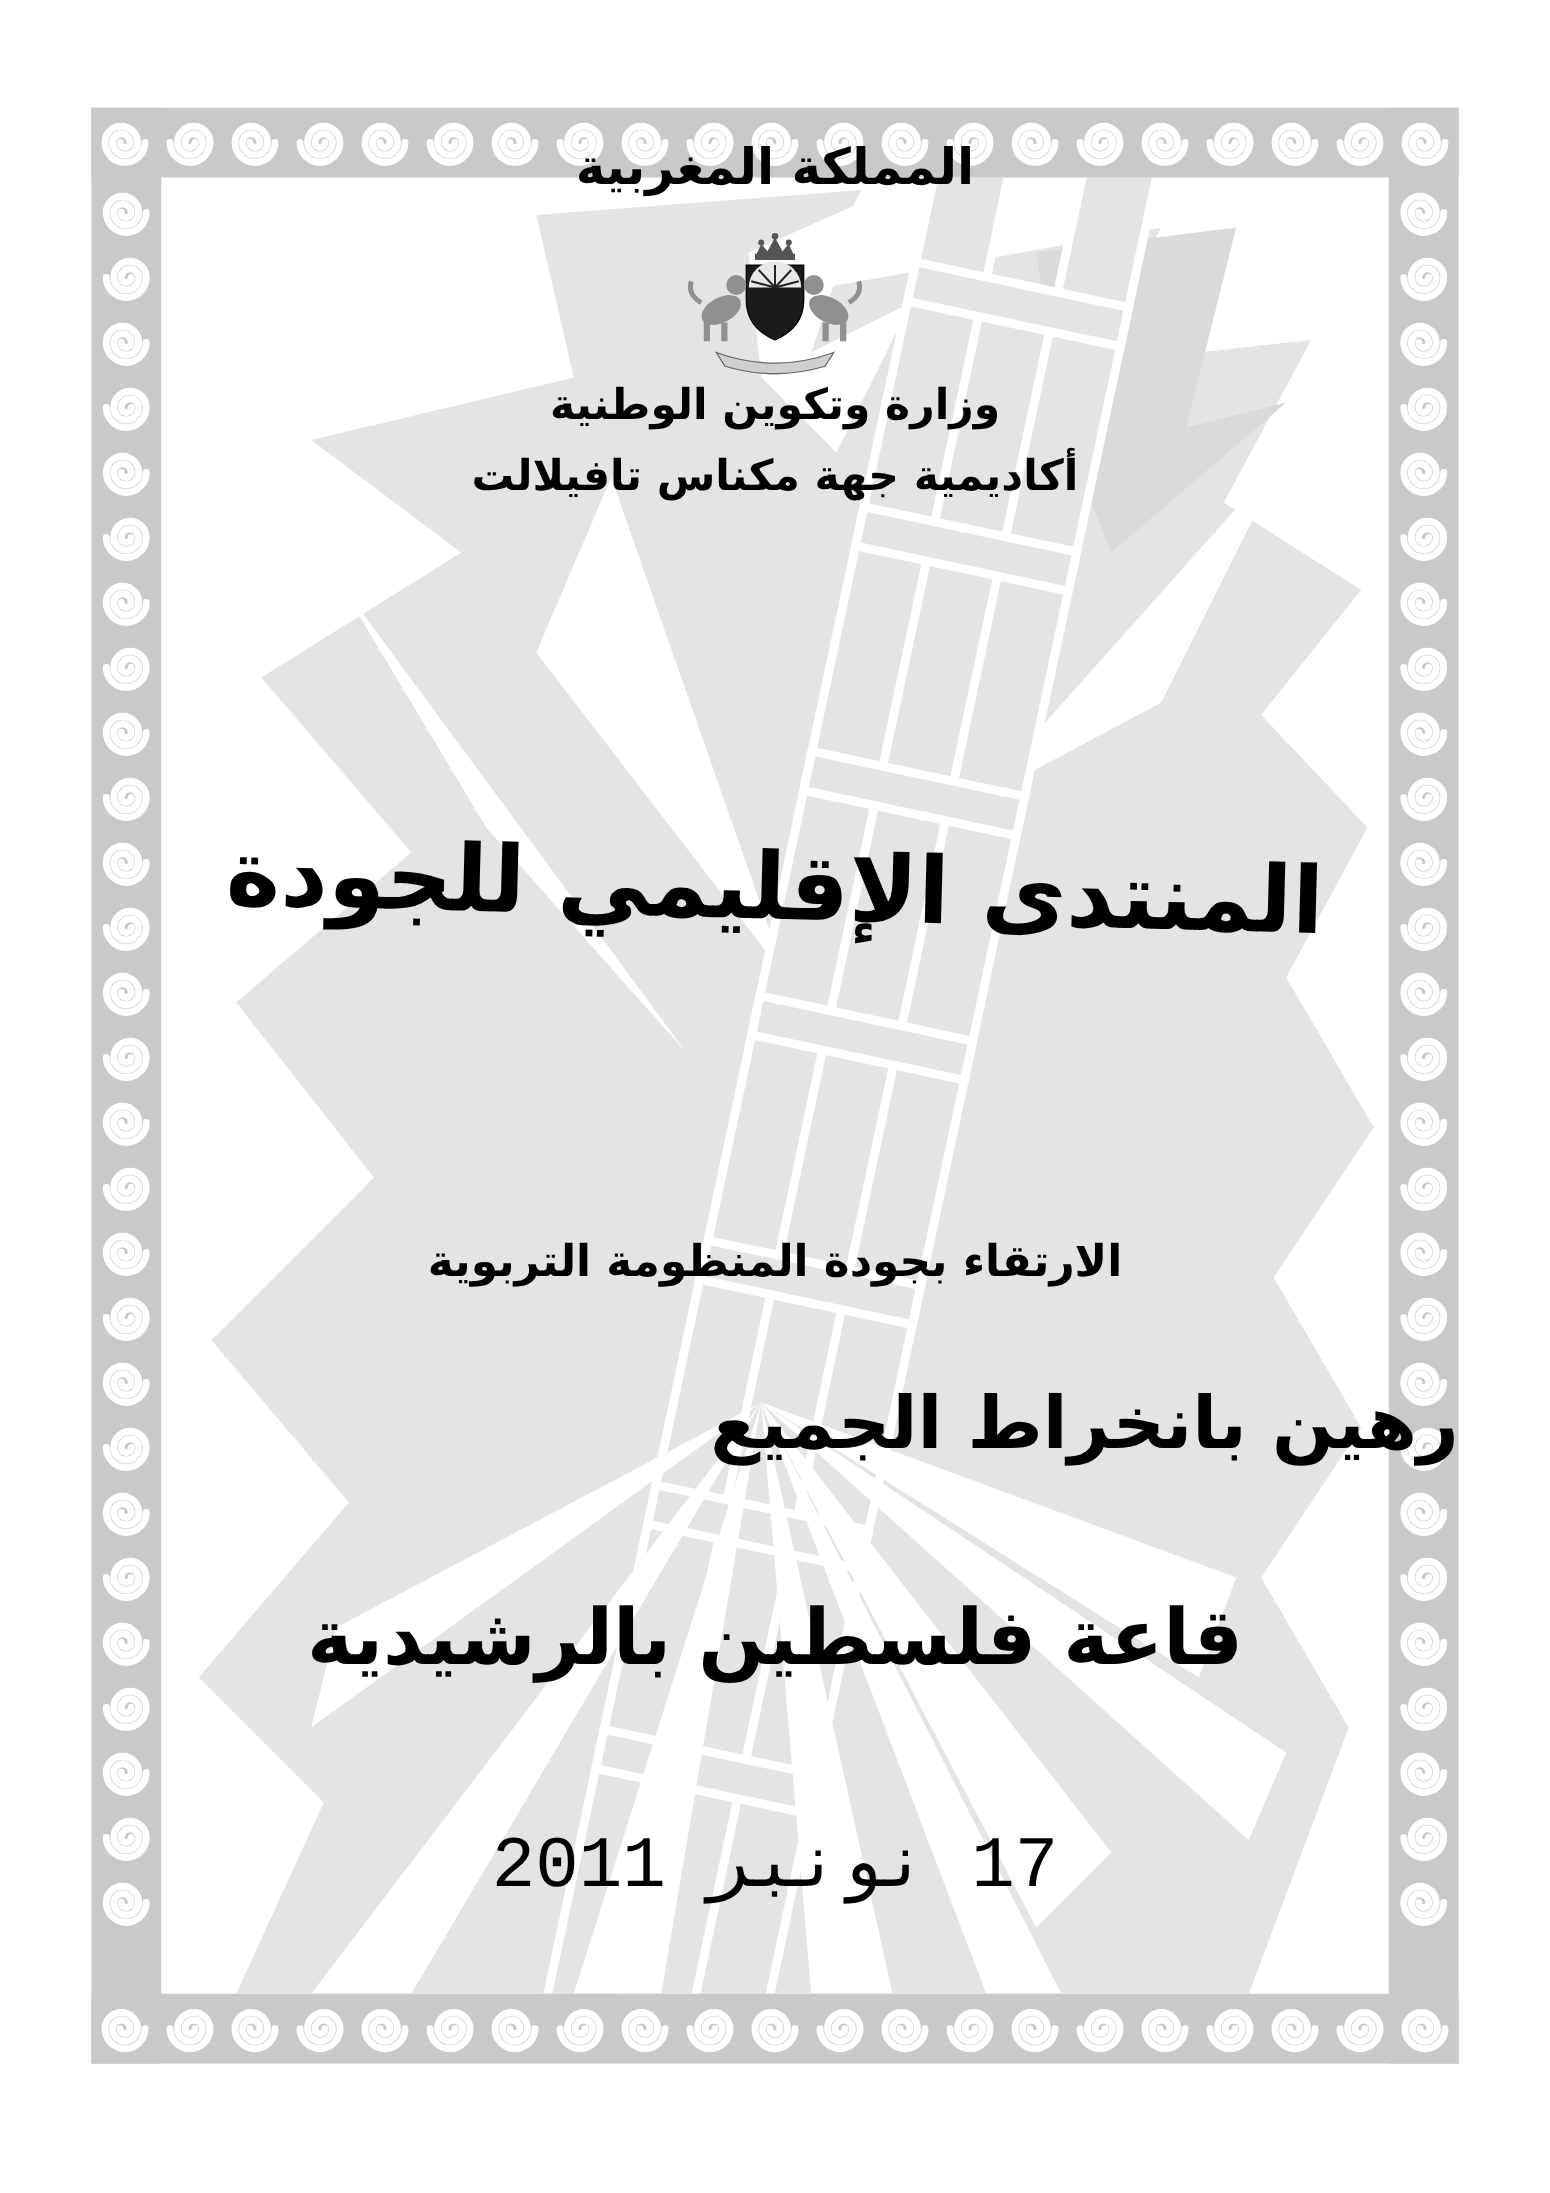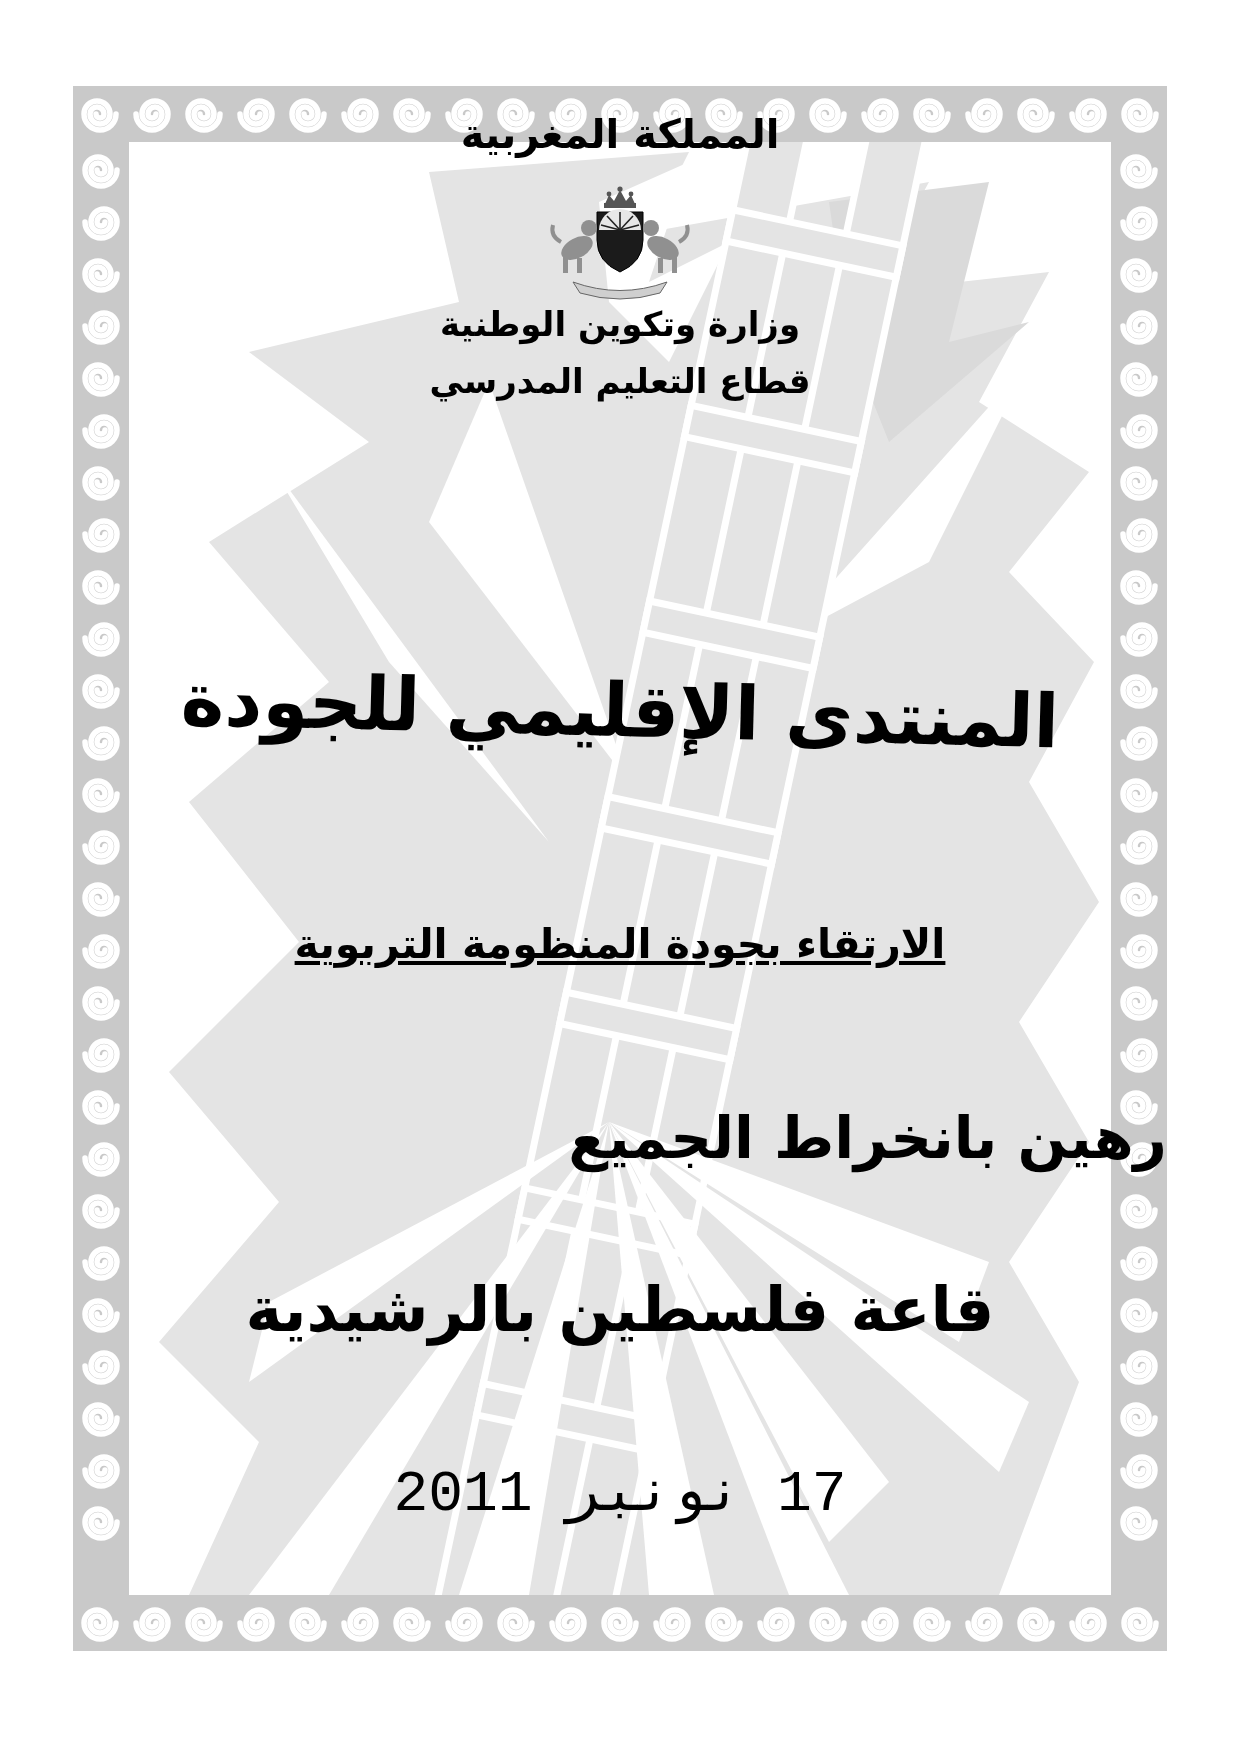--- a/index.html
+++ b/index.html
@@ -26,21 +26,21 @@
   .txt{
     position:absolute;left:73px;width:1094px;
     text-align:center;z-index:3;line-height:1.2;
     font-weight:700;white-space:nowrap;
   }
   .kingdom    {top:106px; font-size:40px;}
   .emblem-wrap{position:absolute;left:73px;top:180px;width:1094px;text-align:center;z-index:3;}
   .ministry   {top:292px; font-size:34px; line-height:57px;}
   .forum-title{top:662px; font-size:74px; transform:rotate(1.5deg);}
   .slogan-intro{top:878px; font-size:46px;}
-  .slogan-1   {top:916px; font-size:41px;text-decoration:underline;}
+  .slogan-1   {top:985px; font-size:35px;}
   .slogan-2   {top:1100px;font-size:58px;text-align:right;}
   .venue      {top:1269px;font-size:62px;}
   .date       {top:1456px;font-size:58px;
                font-family:Liberation Mono, monospace;font-weight:400;}
 </style>
 </head>
 <body>
 
 <div class="page">
 
@@ -232,21 +232,21 @@
         <rect x="42" y="74" width="5" height="15"></rect>
         <path d="M26 58 q-11 -6 -8 -17" stroke="#909090" stroke-width="4" fill="none"></path>
       </g>
 
       <path d="M38 98 q47 17 94 0 l-7 11 q-40 12 -80 0 z" fill="#cfcfcf" stroke="#666"></path>
     </svg>
   </div>
 
   <div class="txt ministry">
     <div>وزارة وتكوين الوطنية</div>
-    <div>قطاع التعليم المدرسي</div>
+    <div>أكاديمية جهة مكناس تافيلالت</div>
   </div>
 
   <div class="txt forum-title">المنتدى الإقليمي للجودة</div>
   <div class="txt slogan-1">الارتقاء بجودة المنظومة التربوية</div>
   <div class="txt slogan-2">رهين بانخراط الجميع</div>
 
   <div class="txt venue">قاعة فلسطين بالرشيدية</div>
   <div class="txt date">17 نونبر 2011</div>
 
 </div>

